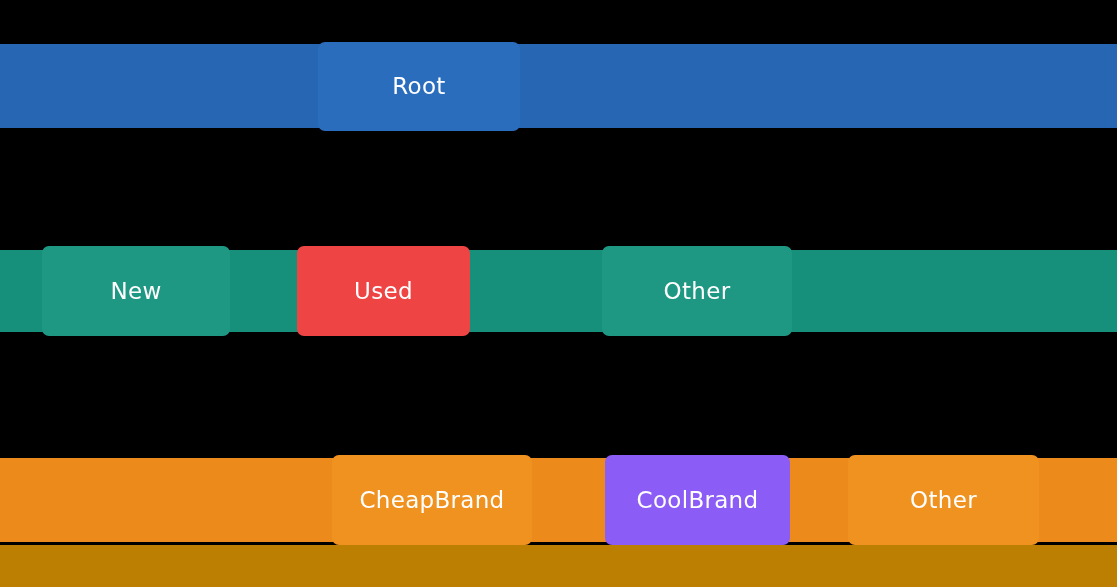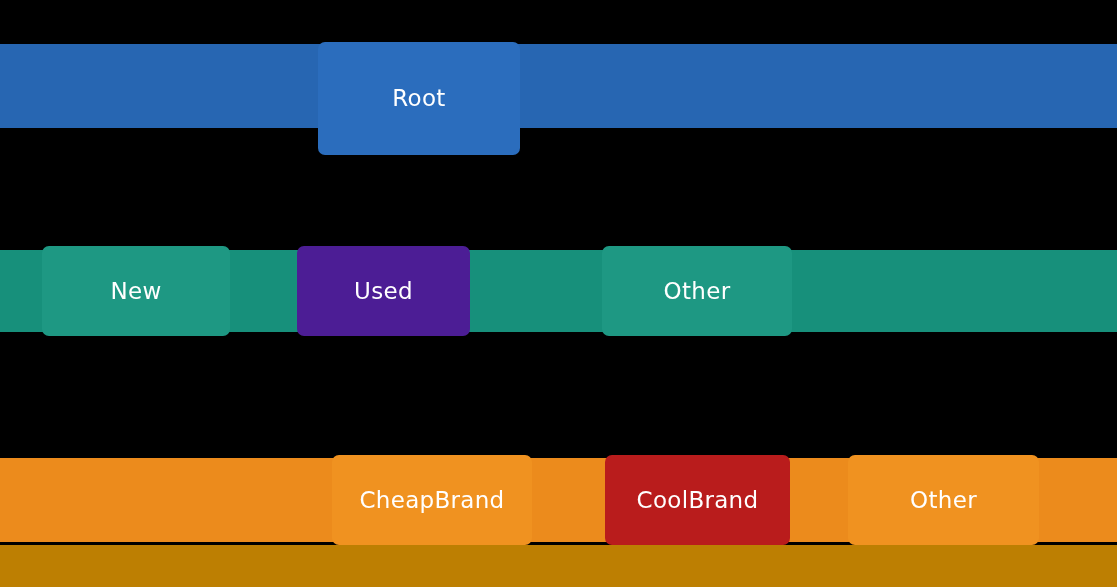--- a/index.html
+++ b/index.html
@@ -38,37 +38,37 @@
     position: absolute;
     left: 0;
     width: 100%;
   }
 </style>
 </head>
 <body>
 
 <div id="stage" style="width: 1117px; height: 587px; background: rgb(0, 0, 0);">
     <div class="level-bar" style="top: 44px; height: 84px; background: rgb(39, 102, 178);"></div>
-    <div class="node-tile" style="left: 318px; width: 202px; top: 42px; height: 113px; background: rgb(43, 109, 189);">
+    <div class="node-tile" style="left: 318px; width: 202px; top: 42px; height: 89px; background: rgb(43, 109, 189);">
       <span class="node-label" style="color: rgb(255, 255, 255);">Root</span>
     </div>
     <div class="level-bar" style="top: 250px; height: 82px; background: rgb(23, 144, 123);"></div>
     <div class="node-tile" style="left: 42px; width: 188px; top: 246px; height: 90px; background: rgb(30, 152, 131); text-align: right;">
       <span class="node-label" style="color: rgb(255, 255, 255);">New</span>
     </div>
-    <div class="node-tile" style="left: 297px; width: 173px; top: 246px; height: 90px; background: #4c1d95;">
+    <div class="node-tile" style="left: 297px; width: 173px; top: 246px; height: 90px; background: #ef4444;">
       <span class="node-label" style="color: rgb(255, 255, 255);">Used</span>
     </div>
     <div class="node-tile" style="left: 602px; width: 190px; top: 246px; height: 90px; background: rgb(30, 152, 131);">
       <span class="node-label" style="color: rgb(255, 255, 255);">Other</span>
     </div>
     <div class="level-bar" style="top: 458px; height: 84px; background: rgb(236, 139, 28);"></div>
     <div class="node-tile" style="left: 332px; width: 200px; top: 455px; height: 90px; background: rgb(240, 146, 32);">
       <span class="node-label" style="color: rgb(255, 255, 255); text-align: center;">CheapBrand</span>
     </div>
-    <div class="node-tile" style="left: 605px; width: 185px; top: 455px; height: 90px; background: #b91c1c;">
+    <div class="node-tile" style="left: 605px; width: 185px; top: 455px; height: 90px; background: #8b5cf6;">
       <span class="node-label" style="color: rgb(255, 255, 255);">CoolBrand</span>
     </div>
     <div class="node-tile" style="left: 848px; width: 191px; top: 455px; height: 90px; background: rgb(240, 146, 32);">
       <span class="node-label" style="color: rgb(255, 255, 255);">Other</span>
     </div>
     <div class="bottom-strip" style="top: 545px; height: 42px; background: rgb(189, 127, 2);"></div>
   </div>
 
 </body></html>

